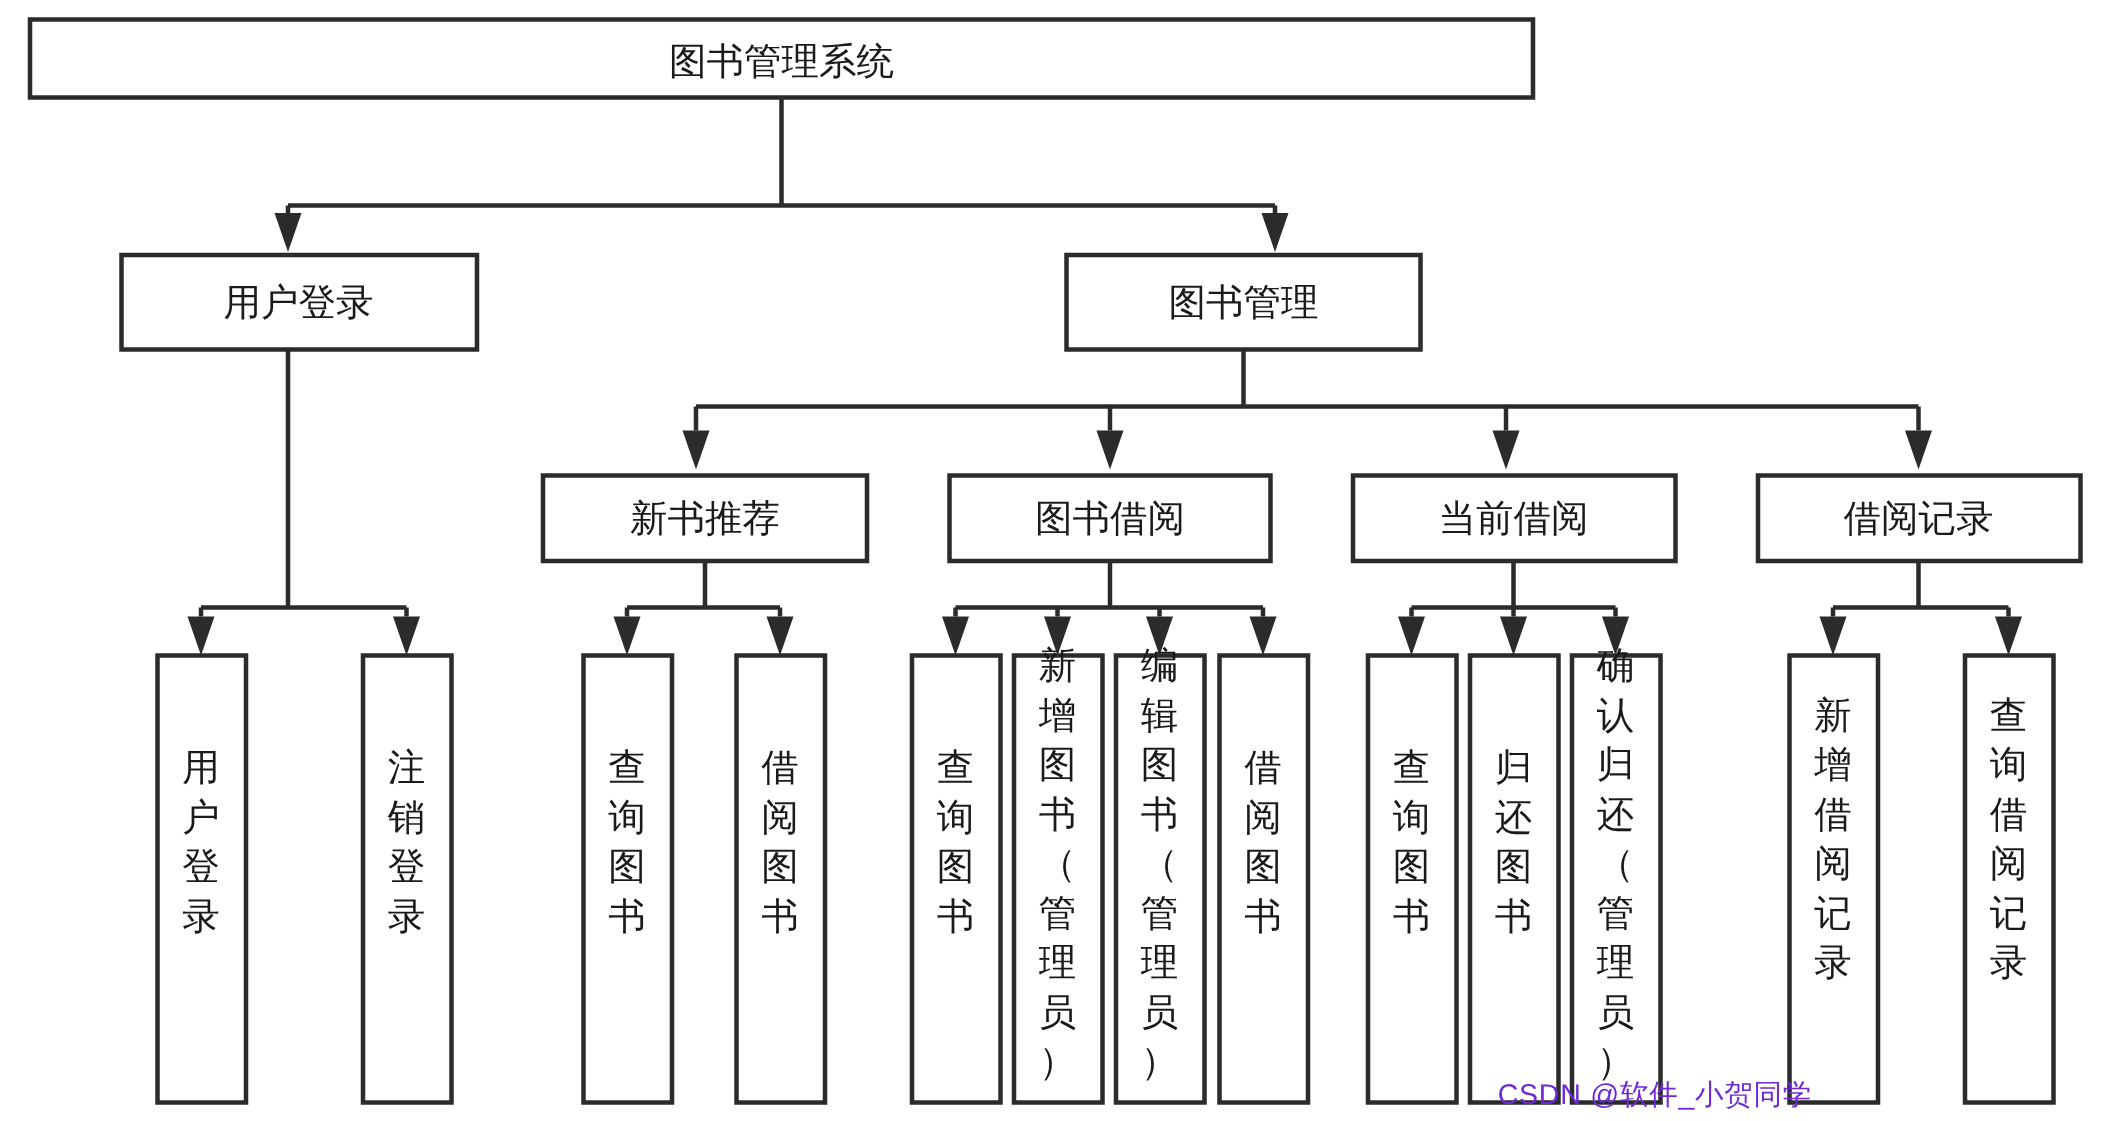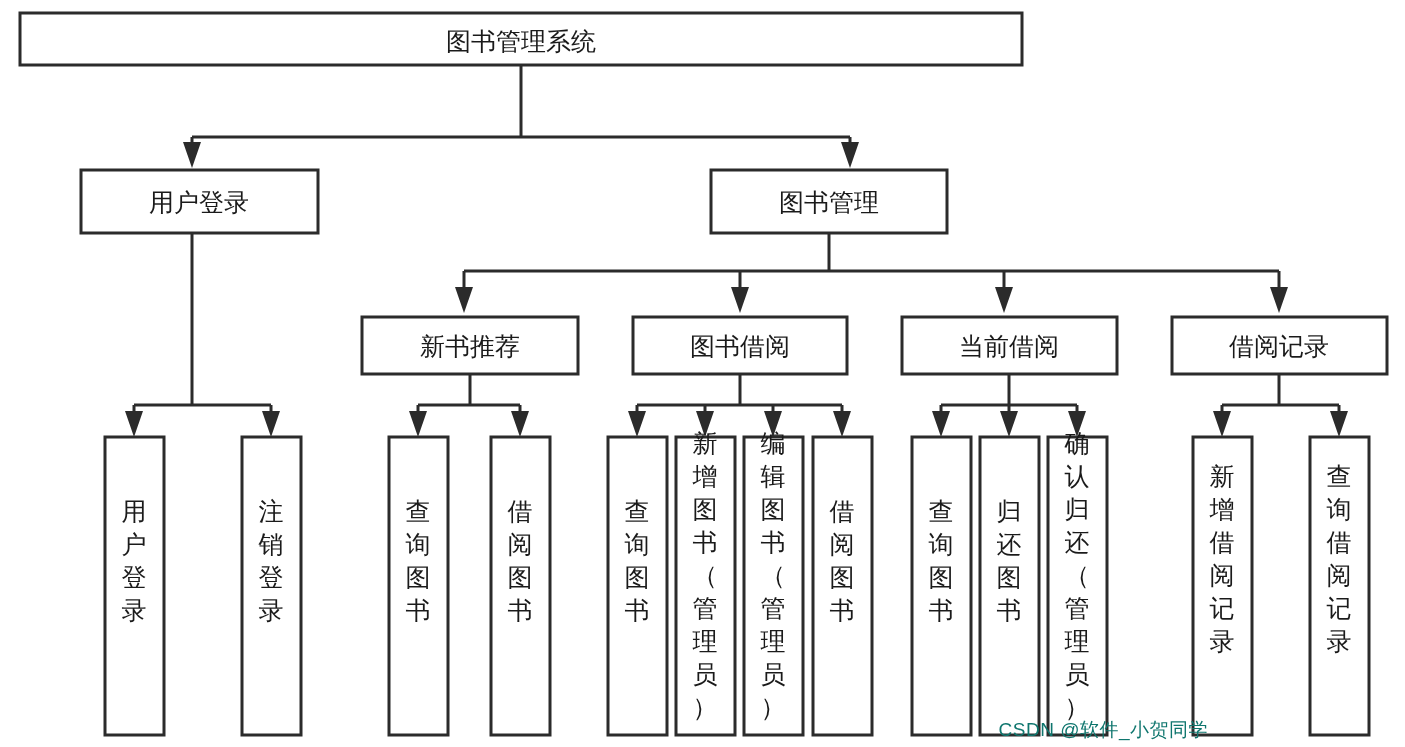--- a/index.html
+++ b/index.html
@@ -52,21 +52,21 @@
     font-size: 25px;
     fill: #1a1a1a;
     text-anchor: middle;
   }
   .watermark {
     position: absolute;
     right: 14px;
     bottom: 4px;
     font-family: "Liberation Sans", "DejaVu Sans", sans-serif;
     font-size: 19px;
-    color: #0f766e;
+    color: #6d28d9;
     letter-spacing: 0.5px;
     white-space: nowrap;
     user-select: none;
   }
 </style>
 </head>
 <body>
 
 <div id="diagram-root">
 

